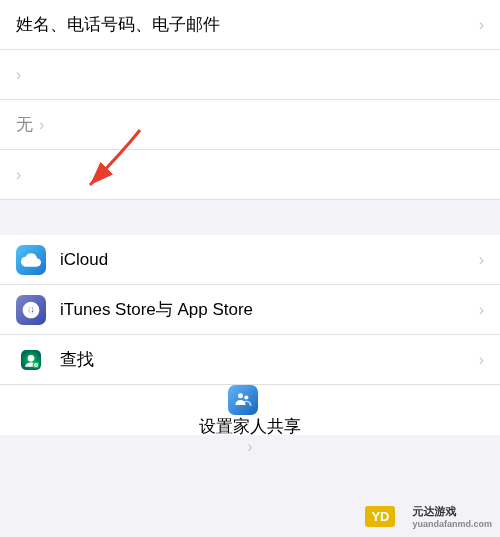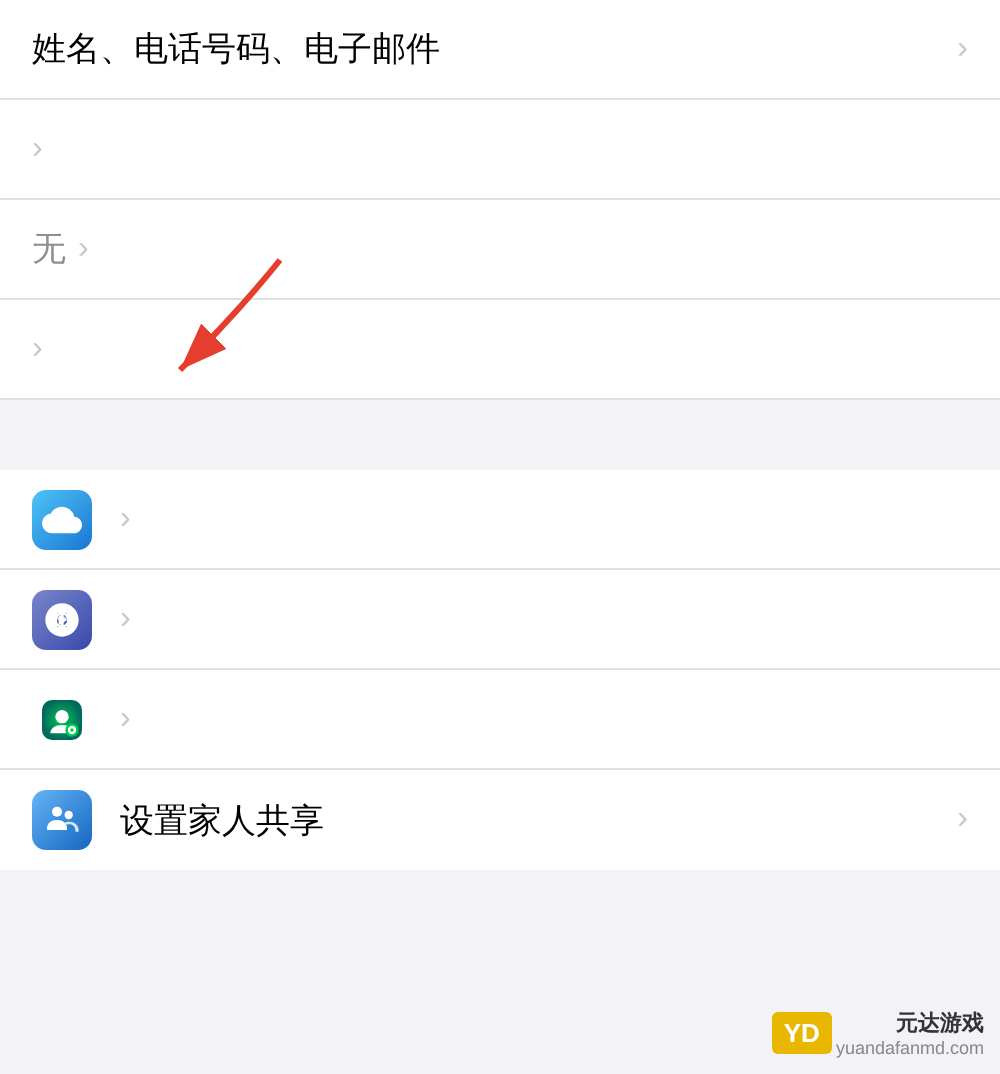--- a/index.html
+++ b/index.html
@@ -115,22 +115,21 @@
       padding: 3px 6px;
       border-radius: 3px;
       display: flex;
       align-items: center;
       gap: 2px;
     }
 
     .watermark-text {
       font-size: 11px;
       color: #555;
-      margin-left: 2px;
-      text-align: right;
+      margin-left: 17px;
     }
 
     svg.icon-svg {
       width: 20px;
       height: 20px;
     }
   </style>
 </head>
 <body>
 
@@ -172,56 +171,59 @@
   </div>
 
   <div class="settings-list">
 
     <div class="settings-item">
       <div class="settings-item-icon icon-icloud">
         <svg class="icon-svg" viewBox="0 0 24 24" fill="white">
           <path d="M19.35 10.04A7.49 7.49 0 0 0 12 4C9.11 4 6.6 5.64 5.35 8.04A5.994 5.994 0 0 0 0 14c0 3.31 2.69 6 6 6h13c2.76 0 5-2.24 5-5 0-2.64-2.05-4.78-4.65-4.96z"></path>
         </svg>
       </div>
+      <span class="settings-item-label">iCloud</span>
       <span class="chevron">›</span>
     </div>
 
     <div class="settings-item">
       <div class="settings-item-icon icon-appstore">
         <svg class="icon-svg" viewBox="0 0 24 24" fill="white">
           <path d="M12 2C6.48 2 2 6.48 2 12s4.48 10 10 10 10-4.48 10-10S17.52 2 12 2zm-1 14H9V8h2v8zm4 0h-2V8h2v8z"></path>
           <path d="M7 10h10v2H7z" fill="white" opacity="0.6"></path>
           <circle cx="12" cy="12" r="4" fill="none" stroke="white" stroke-width="1.5"></circle>
           <path d="M10 9l5 3-5 3V9z" fill="white"></path>
         </svg>
       </div>
+      <span class="settings-item-label">iTunes Store与 App Store</span>
       <span class="chevron">›</span>
     </div>
 
     <div class="settings-item">
       <div class="settings-item-icon icon-find" style="background: #ffffff; border: none; overflow: hidden;">
         <svg class="icon-svg" viewBox="0 0 24 24">
           <defs>
             <radialGradient id="findGrad" cx="50%" cy="50%" r="50%">
               <stop offset="0%" style="stop-color:#00c853"></stop>
               <stop offset="100%" style="stop-color:#00695c"></stop>
             </radialGradient>
           </defs>
           <rect width="24" height="24" fill="url(#findGrad)" rx="6"></rect>
           <circle cx="12" cy="10" r="4" fill="white"></circle>
           <path d="M12 15 C8 15, 5 17, 5 20 L19 20 C19 17, 16 15, 12 15z" fill="white"></path>
           <circle cx="18" cy="18" r="4" fill="#00c853"></circle>
           <circle cx="18" cy="18" r="2.5" fill="white"></circle>
           <circle cx="18" cy="18" r="1" fill="#00c853"></circle>
         </svg>
       </div>
-      <span class="chevron">›</span>
-    </div>
-
-    <div class="settings-item" style="border-bottom: none;">
+      <span class="settings-item-label">查找</span>
+      <span class="chevron">›</span>
+    </div>
+
+    <div class="settings-item" style="border-bottom: none; flex-direction: column;">
       <div class="settings-item-icon icon-family">
         <svg class="icon-svg" viewBox="0 0 24 24" fill="white">
           <circle cx="9" cy="7" r="3"></circle>
           <circle cx="16" cy="9" r="2.5"></circle>
           <path d="M9 12C5.5 12 3 14 3 17v1h12v-1c0-3-2.5-5-6-5z"></path>
           <path d="M16 13c-2 0-3.5 1-4 2.5 1-.5 2.2-.8 3.5-1h1c2 0 3.5 1.5 3.5 3.5v1h2v-1c0-3-2.7-5-6-5z" opacity="0.8"></path>
         </svg>
       </div>
       <span class="settings-item-label">设置家人共享</span>
       <span class="chevron">›</span>
@@ -230,15 +232,15 @@
   </div>
 
 </div>
 
 <div class="watermark">
   <div class="watermark-logo">
     <span style="color:#fff; font-weight:900; font-size:13px;">YD</span>
   </div>
   <span class="watermark-text">
     <span style="display:block; font-size:11px; color:#333; font-weight:bold;">元达游戏</span>
-    <span style="display:block; font-size:9px; color:#888;">yuandafanmd.com</span>
+    <span style="display:block; font-size:9px; color:#888;font-weight:bold;">yuandafanmd.com</span>
   </span>
 </div>
 
 </body></html>

